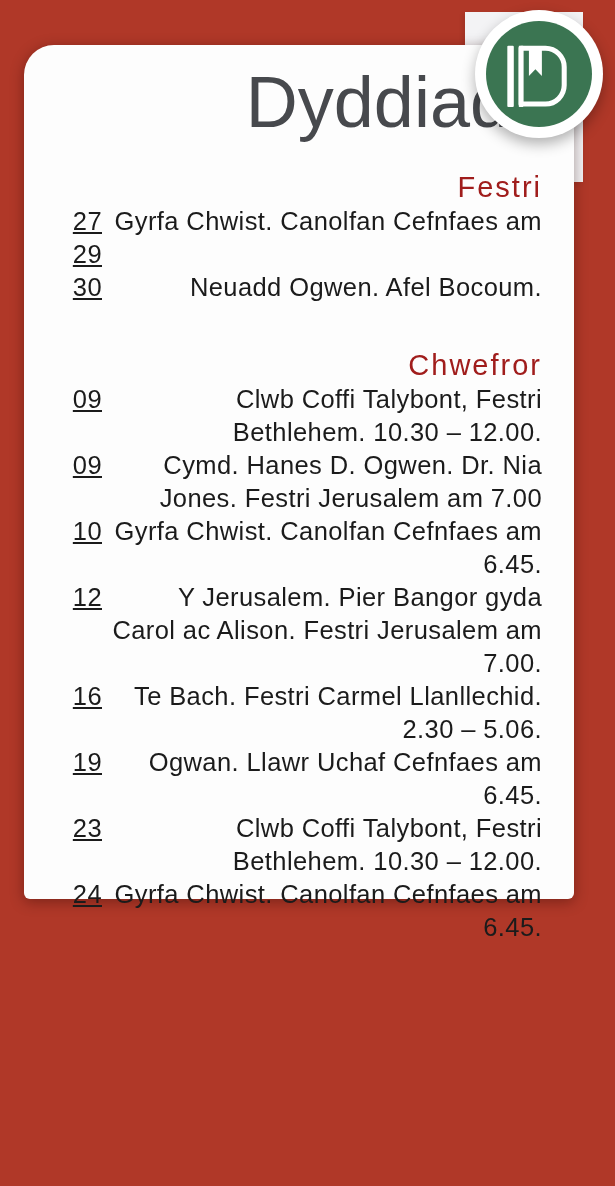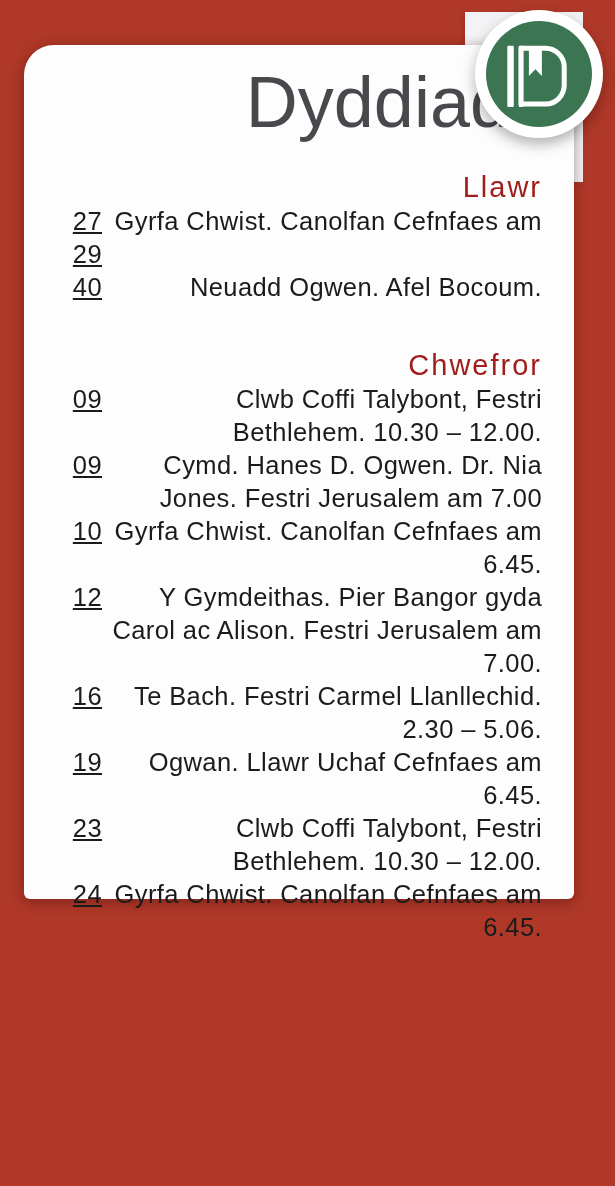--- a/index.html
+++ b/index.html
@@ -109,35 +109,35 @@
 <div id="screen">
 
   <div class="corner-card"></div>
 
   <div class="card">
     <h1 class="title">
       <span class="title-line">Dyddiadur</span>
     </h1>
     <div id="sections">
   <section class="month-section">
-    <h2 class="month-title">Llawr</h2>
+    <h2 class="month-title">Festri</h2>
     <div class="events">
   <div class="event-row">
     <div class="event-day">27</div>
     <div class="event-text">
                 <span class="event-line">Gyrfa Chwist. Canolfan Cefnfaes am</span>
               </div>
   </div>
 
   <div class="event-row">
     <div class="event-day">29</div>
   </div>
 
   <div class="event-row">
-    <div class="event-day">40</div>
+    <div class="event-day">30</div>
     <div class="event-text">
                 <span class="event-line">Neuadd Ogwen. Afel Bocoum.</span>
               </div>
   </div>
 </div>
   </section>
 
   <section class="month-section">
     <h2 class="month-title">Chwefror</h2>
     <div class="events">
@@ -161,21 +161,21 @@
     <div class="event-day">10</div>
     <div class="event-text">
                 <span class="event-line">Gyrfa Chwist. Canolfan Cefnfaes am</span>
                 <span class="event-line">6.45.</span>
               </div>
   </div>
 
   <div class="event-row">
     <div class="event-day">12</div>
     <div class="event-text">
-                <span class="event-line">Y Gymdeithas. Pier Bangor gyda</span>
+                <span class="event-line">Y Jerusalem. Pier Bangor gyda</span>
                 <span class="event-line">Carol ac Alison. Festri Jerusalem am</span>
                 <span class="event-line">7.00.</span>
               </div>
   </div>
 
   <div class="event-row">
     <div class="event-day">16</div>
     <div class="event-text">
                 <span class="event-line">Te Bach. Festri Carmel Llanllechid.</span>
                 <span class="event-line">2.30 – 5.06.</span>

